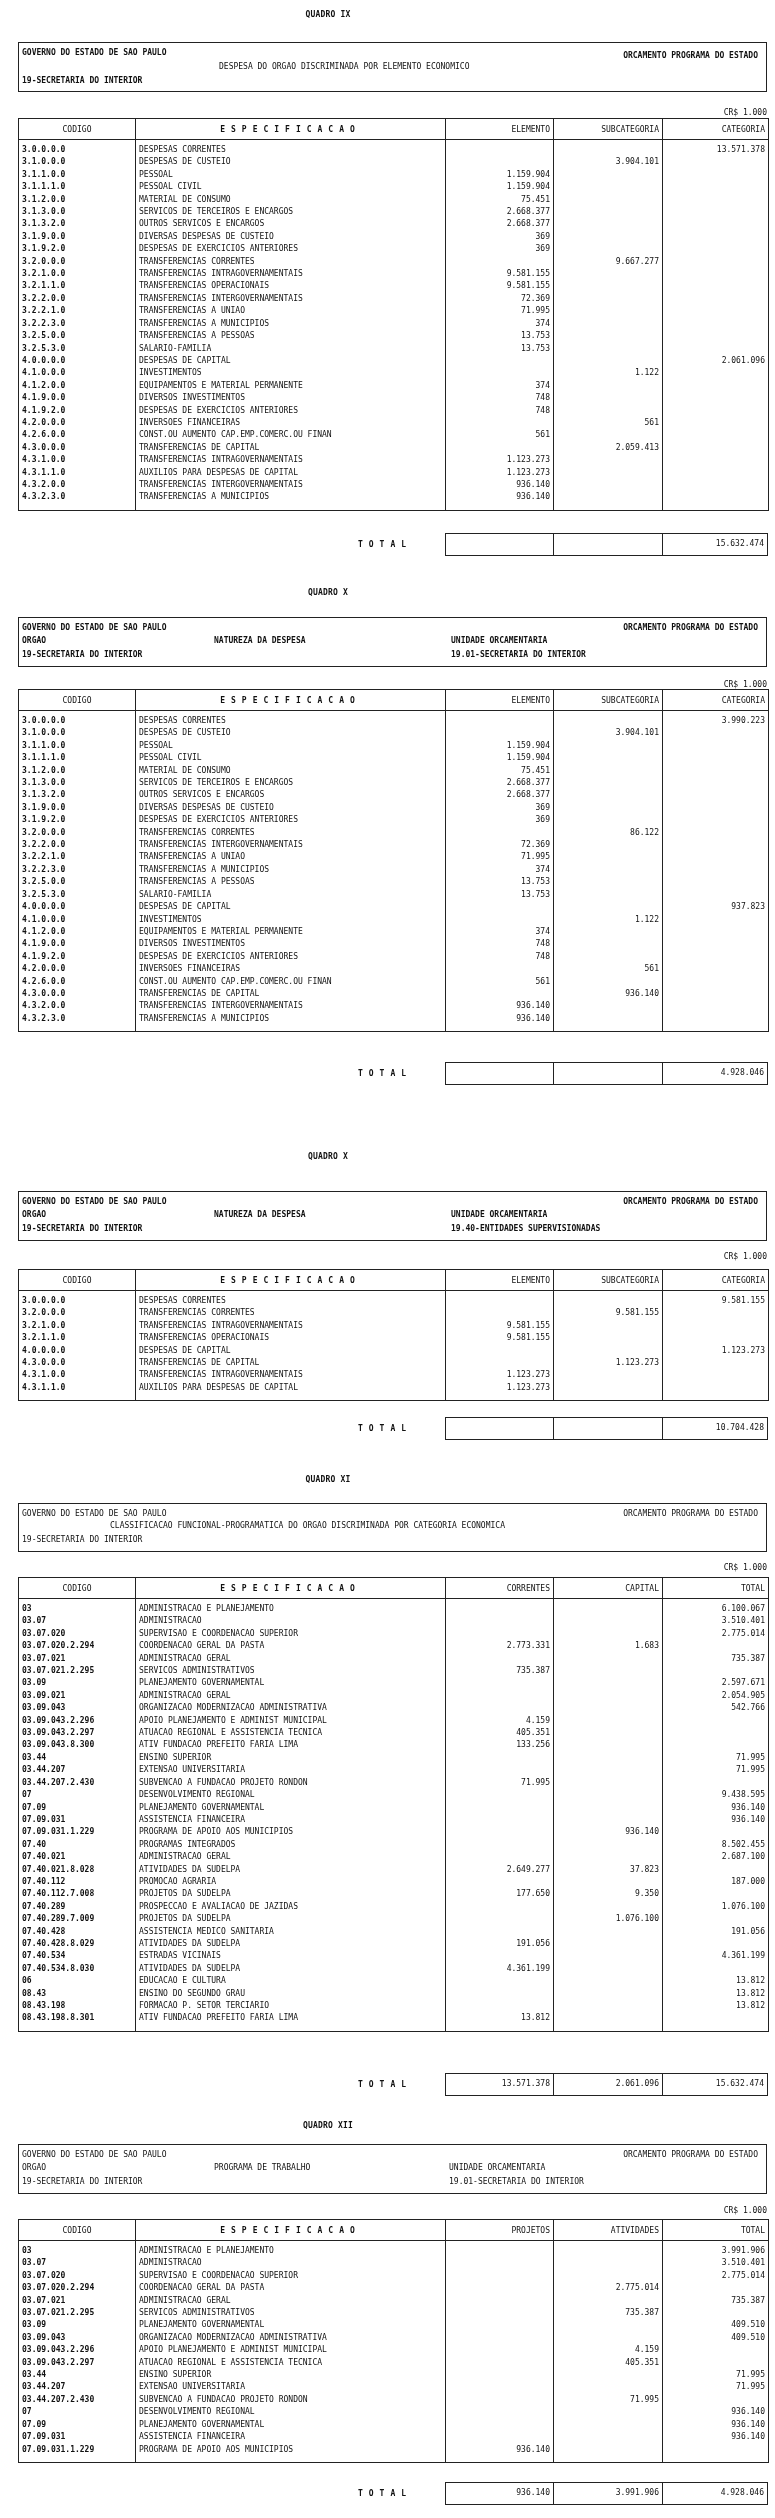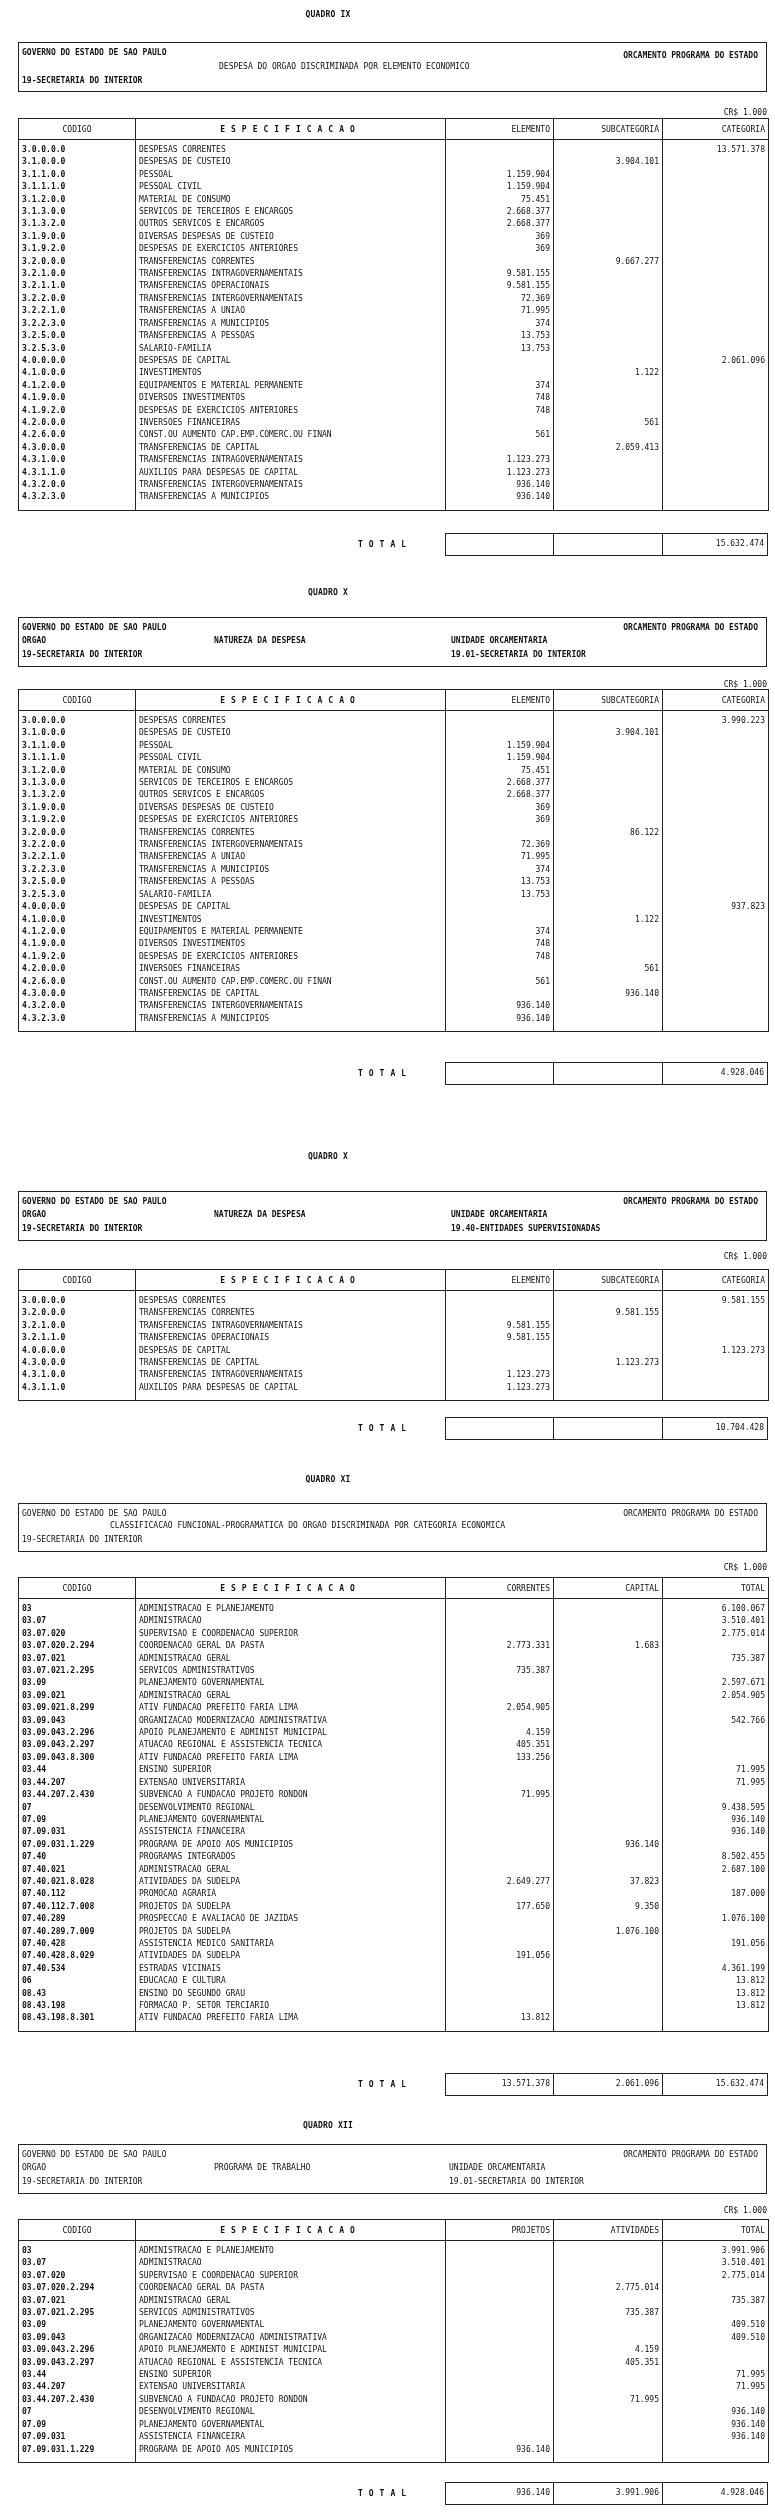--- a/index.html
+++ b/index.html
@@ -665,27 +665,20 @@
           <td class="n">2.597.671</td>
         </tr>
         <tr>
           <td class="code">03.09.021</td>
           <td class="">ADMINISTRACAO GERAL</td>
           <td class="n"></td>
           <td class="n"></td>
           <td class="n">2.054.905</td>
         </tr>
         <tr>
-          <td class="code">03.09.021.8.299</td>
-          <td class="">ATIV FUNDACAO PREFEITO FARIA LIMA</td>
-          <td class="n">2.054.905</td>
-          <td class="n"></td>
-          <td class="n"></td>
-        </tr>
-        <tr>
           <td class="code">03.09.043</td>
           <td class="">ORGANIZACAO MODERNIZACAO ADMINISTRATIVA</td>
           <td class="n"></td>
           <td class="n"></td>
           <td class="n">542.766</td>
         </tr>
         <tr>
           <td class="code">03.09.043.2.296</td>
           <td class="">APOIO PLANEJAMENTO E ADMINIST MUNICIPAL</td>
           <td class="n">4.159</td>
@@ -817,20 +810,27 @@
           <td class="n">191.056</td>
           <td class="n"></td>
           <td class="n"></td>
         </tr>
         <tr>
           <td class="code">07.40.534</td>
           <td class="">ESTRADAS VICINAIS</td>
           <td class="n"></td>
           <td class="n"></td>
           <td class="n">4.361.199</td>
+        </tr>
+        <tr>
+          <td class="code">07.40.534.8.030</td>
+          <td class="">ATIVIDADES DA SUDELPA</td>
+          <td class="n">4.361.199</td>
+          <td class="n"></td>
+          <td class="n"></td>
         </tr>
         <tr>
           <td class="code">06</td>
           <td class="">EDUCACAO E CULTURA</td>
           <td class="n"></td>
           <td class="n"></td>
           <td class="n">13.812</td>
         </tr>
         <tr>
           <td class="code">08.43</td>

